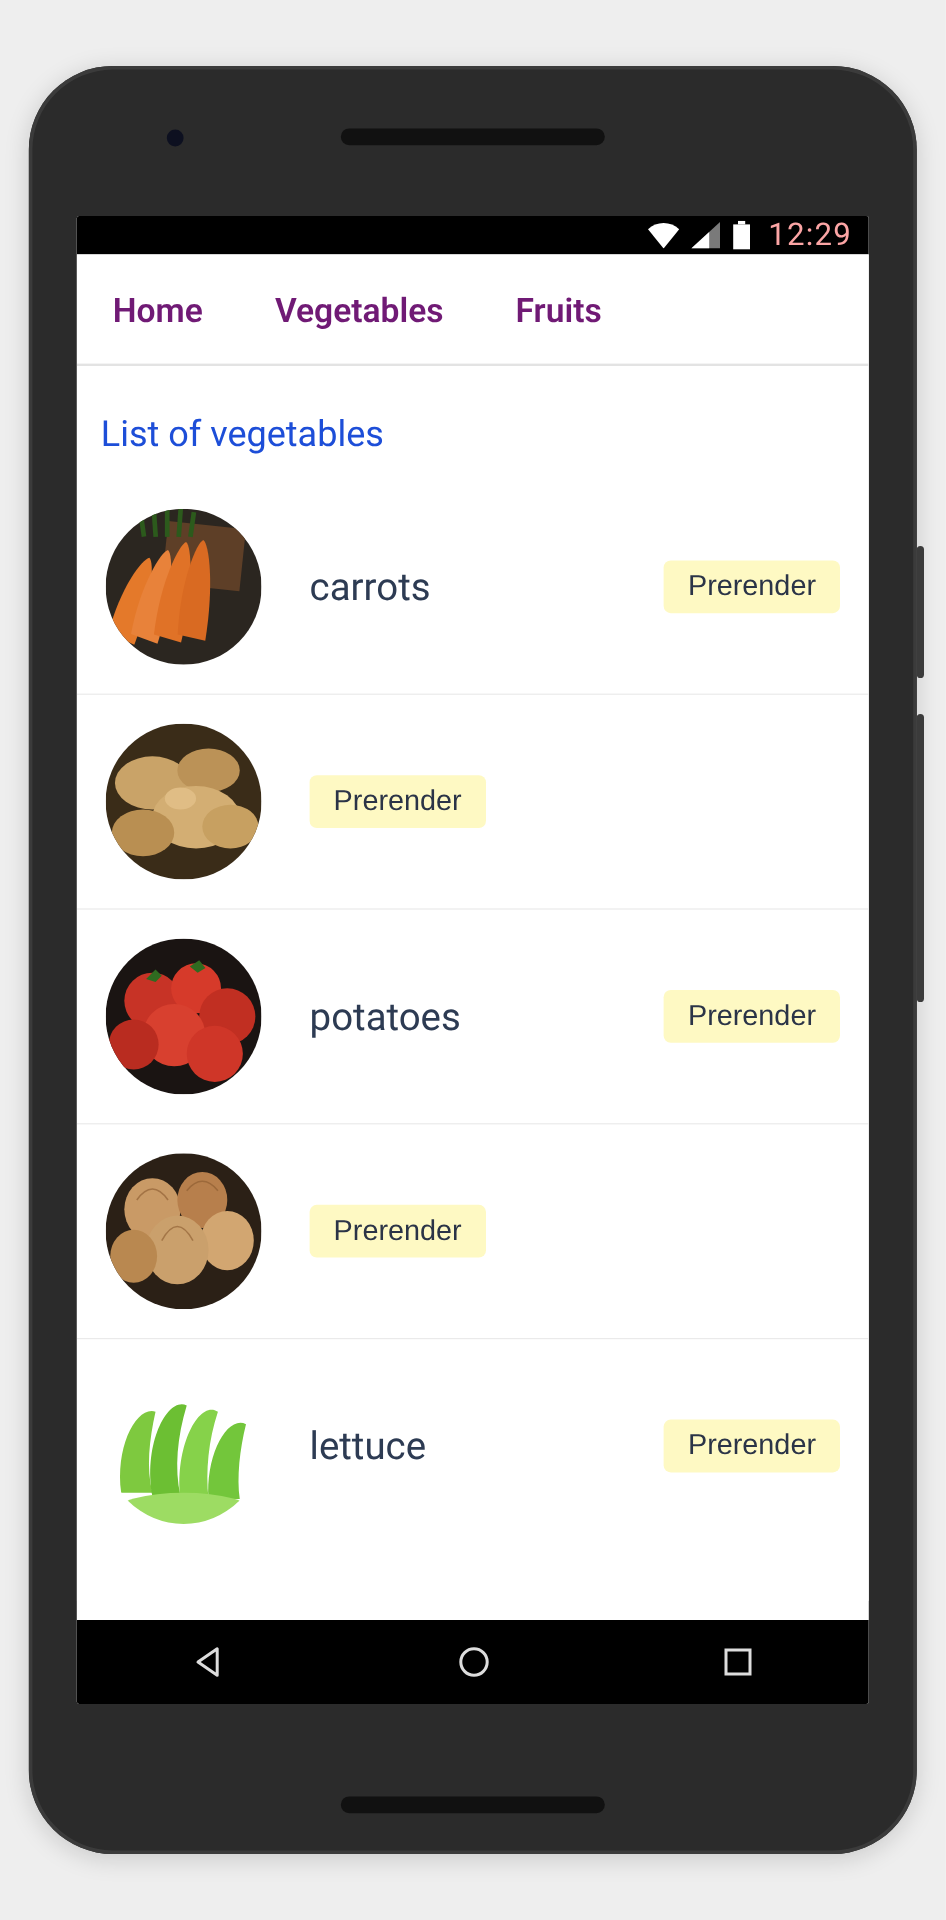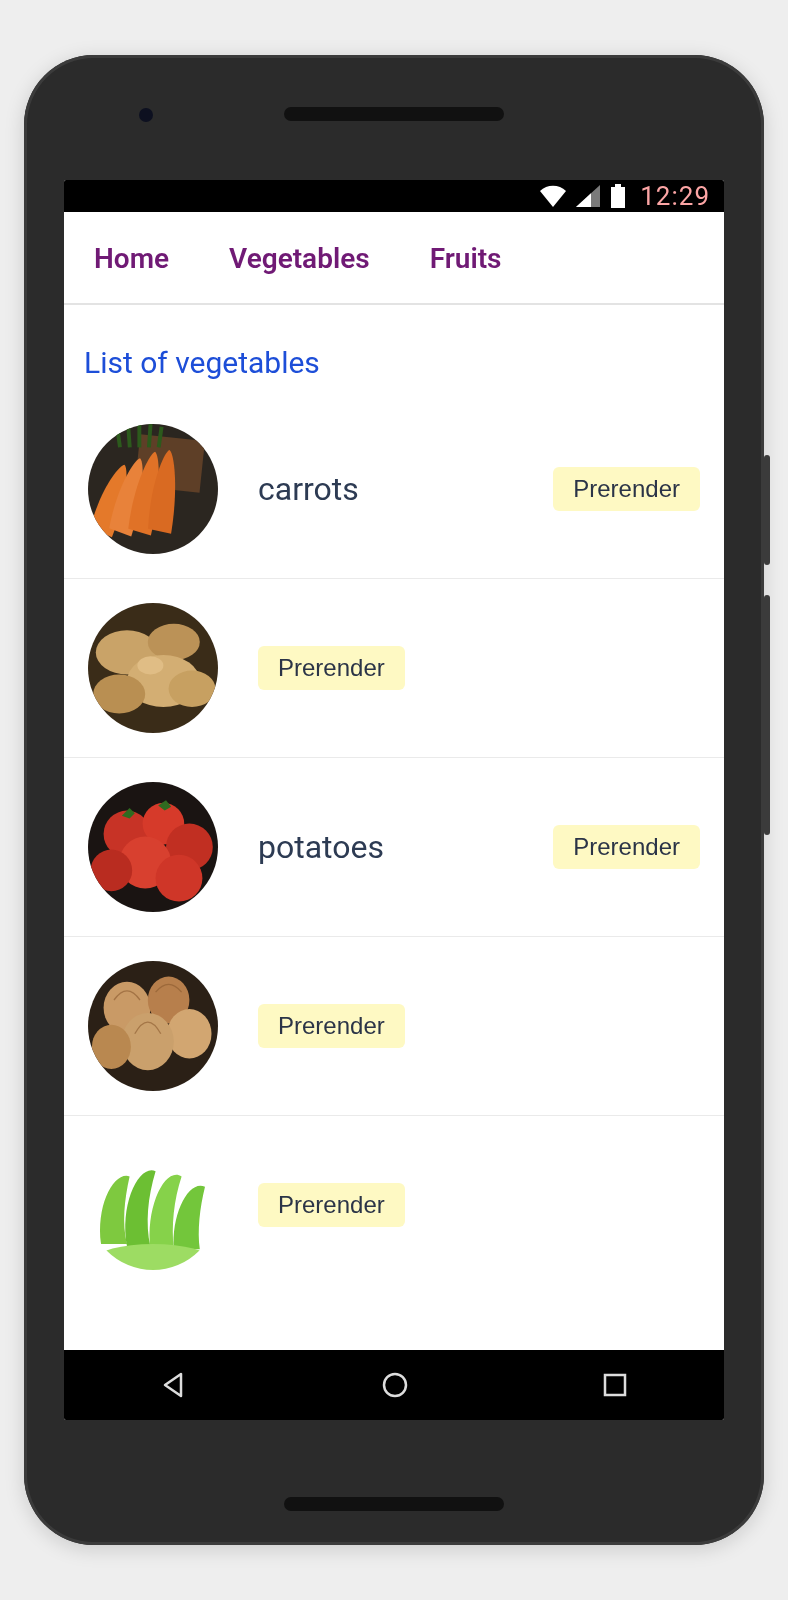--- a/index.html
+++ b/index.html
@@ -250,20 +250,21 @@
                   <g clip-path="url(#c4)">
                     <rect width="100" height="100" fill="#ffffff"></rect>
                     <path d="M10 80 C 6 50 20 24 32 28 C 28 46 26 64 30 80Z" fill="#7ec93f"></path>
                     <path d="M30 82 C 24 48 40 18 52 24 C 46 44 44 64 48 82Z" fill="#6cbf33"></path>
                     <path d="M48 84 C 44 50 60 20 72 28 C 66 46 64 66 66 84Z" fill="#86d24a"></path>
                     <path d="M66 84 C 64 56 78 30 90 36 C 86 52 84 70 86 84Z" fill="#73c63b"></path>
                     <ellipse cx="50" cy="92" rx="44" ry="12" fill="#9ddc63"></ellipse>
                   </g>
                 </svg>
             </span>
+            <span class="item-name">lettuce</span>
             <button class="pill">Prerender</button>
           </div>
 
         </div>
       </div>
 
       <div class="navbar">
         <span>
           <svg width="30" height="30" viewBox="0 0 30 30">
               <polygon points="22,4 22,26 6,15" fill="none" stroke="#ddd" stroke-width="2.5" stroke-linejoin="round"></polygon>

